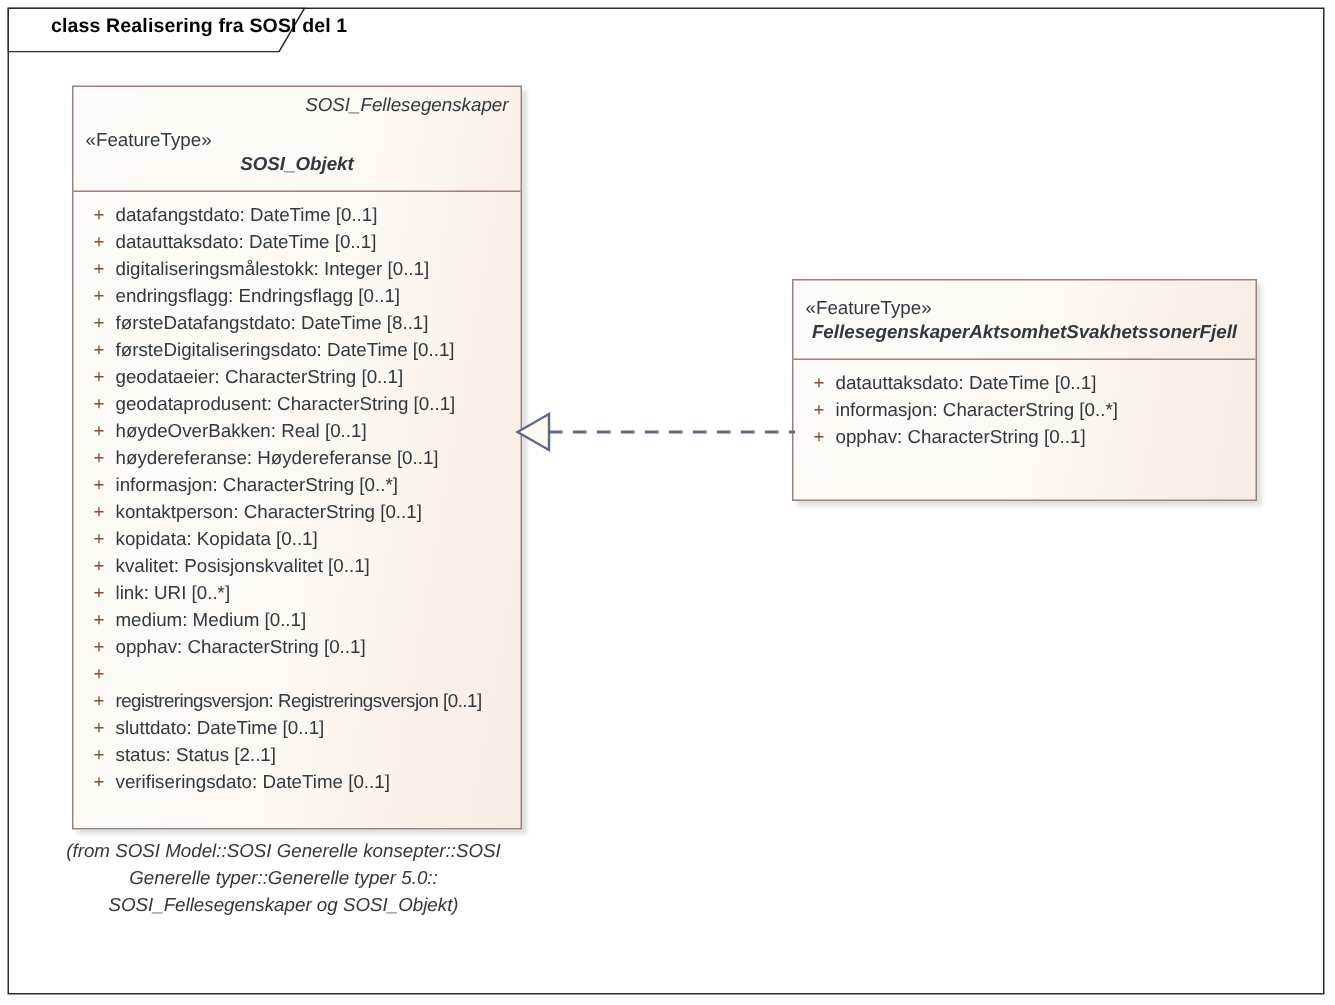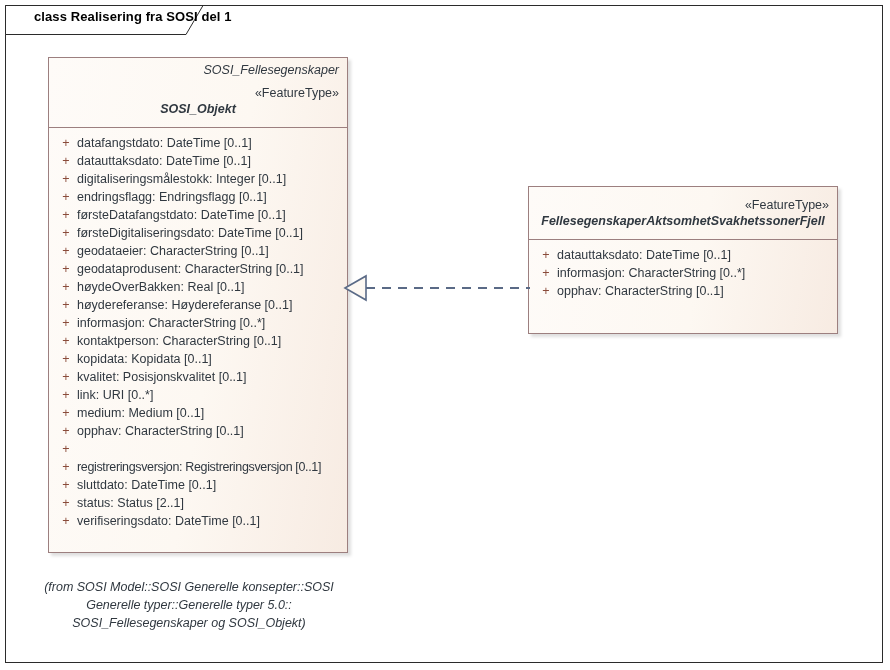--- a/index.html
+++ b/index.html
@@ -67,21 +67,21 @@
   }
   .pkg-name {
     text-align: right;
     font-style: italic;
     font-size: 12.5px;
     color: #303840;
     margin-bottom: 8px;
     white-space: nowrap;
   }
   .stereotype {
-    text-align: right;
+    text-align: left;
     font-size: 12.5px;
     color: #303840;
     line-height: 16px;
   }
   .class-name {
     text-align: center;
     font-size: 12.5px;
     font-style: italic;
     font-weight: bold;
     color: #303840;
@@ -113,21 +113,21 @@
     text-align: center;
   }
   .attr-text.squeeze {
     letter-spacing: -0.35px;
   }
 
   
   #class-footnote {
     position: absolute;
     left: 24px;
-    top: 578px;
+    top: 558px;
     width: 330px;
     text-align: center;
     font-size: 12.5px;
     font-style: italic;
     color: #303840;
     line-height: 18px;
   }
 
   
   #realization-connector {
@@ -171,21 +171,21 @@
     <div class="attr-row">
         <span class="attr-vis">+</span>
         <span class="attr-text">digitaliseringsmålestokk: Integer [0..1]</span>
       </div>
     <div class="attr-row">
         <span class="attr-vis">+</span>
         <span class="attr-text">endringsflagg: Endringsflagg [0..1]</span>
       </div>
     <div class="attr-row">
         <span class="attr-vis">+</span>
-        <span class="attr-text">førsteDatafangstdato: DateTime [0..1]</span>
+        <span class="attr-text">førsteDatafangstdato: DateTime [8..1]</span>
       </div>
     <div class="attr-row">
         <span class="attr-vis">+</span>
         <span class="attr-text">førsteDigitaliseringsdato: DateTime [0..1]</span>
       </div>
     <div class="attr-row">
         <span class="attr-vis">+</span>
         <span class="attr-text">geodataeier: CharacterString [0..1]</span>
       </div>
     <div class="attr-row">

